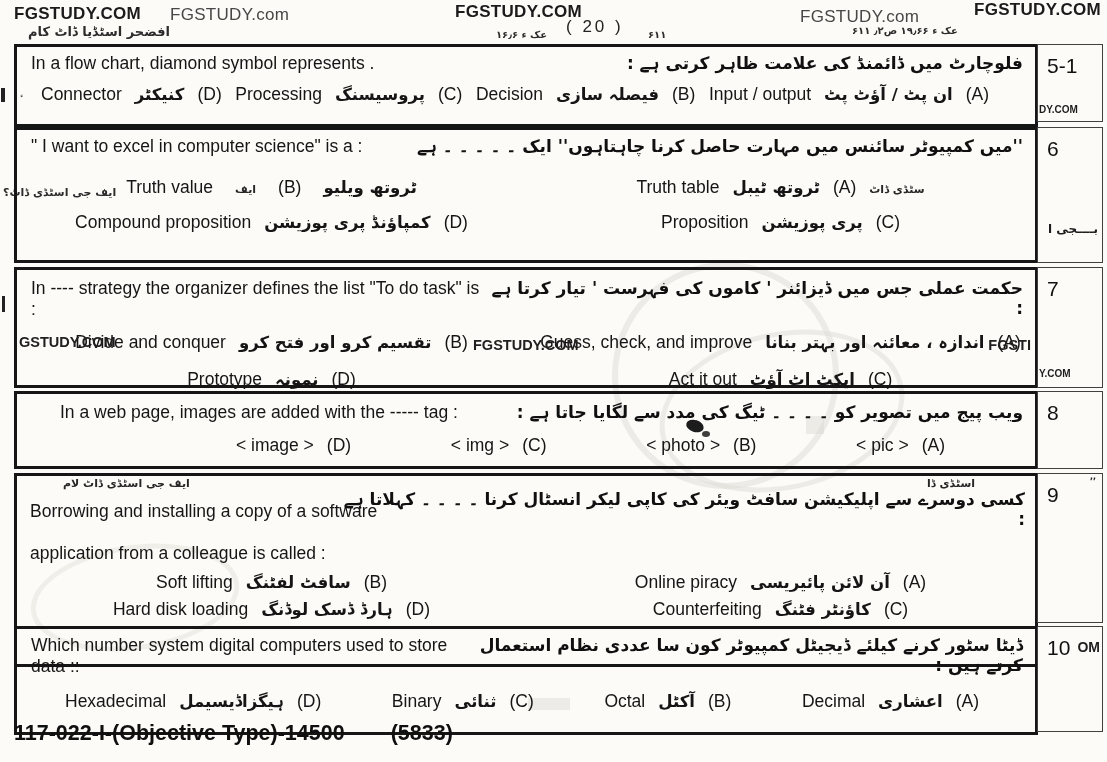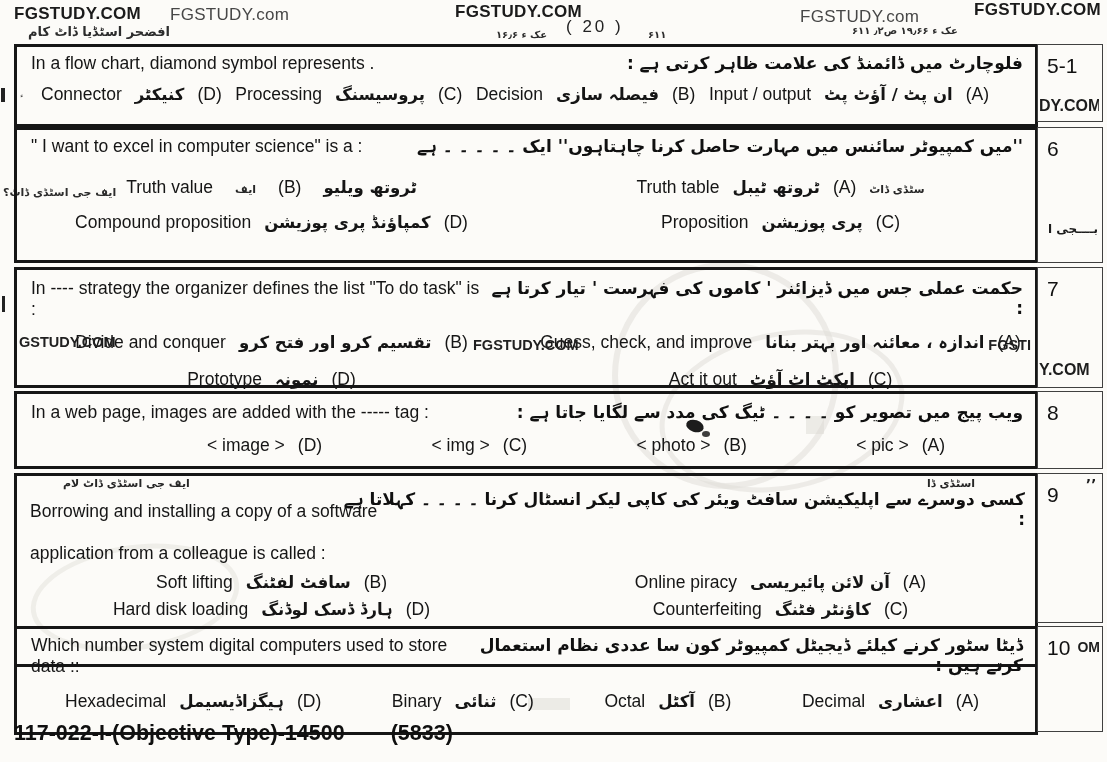--- a/index.html
+++ b/index.html
@@ -9,21 +9,21 @@
   .wm-b{position:absolute;font-weight:bold;font-size:17px;color:#1b1b1b;letter-spacing:.3px;white-space:nowrap;}
   .wm-l{position:absolute;font-size:17px;color:#474747;letter-spacing:.3px;white-space:nowrap;}
   .hdr-ur{position:absolute;color:#2c2c2c;white-space:nowrap;}
   .pagenum{position:absolute;font-size:17px;letter-spacing:3px;color:#222;}
   
   .ur{font-family:"DejaVu Sans","Liberation Sans",sans-serif;direction:rtl;unicode-bidi:isolate;font-weight:bold;}
   
   .qbox{position:absolute;left:14px;width:1024px;border:3px solid #161616;box-sizing:border-box;}
   .numcell{position:absolute;left:1037px;width:66px;border:1px solid #404040;box-sizing:border-box;}
   .qnum{font-size:21px;padding:9px 0 0 9px;color:#111;}
-  .numwm{position:absolute;font-weight:bold;font-size:16px;color:#1d1d1d;white-space:nowrap;max-width:60px;overflow:hidden;}
+  .numwm{position:absolute;font-weight:bold;font-size:10px;color:#1d1d1d;white-space:nowrap;max-width:60px;overflow:hidden;}
   .qhead{display:flex;justify-content:space-between;align-items:flex-start;padding:6px 12px 0 14px;}
   .q-en{font-size:17.5px;color:#151515;}
   .q-ur{font-size:17px;color:#101010;}
   .optrow{display:flex;align-items:baseline;}
   .four{justify-content:space-between;padding-right:46px;padding-left:28px;}
   .two>.opt{flex:1;justify-content:center;}
   .opt{display:inline-flex;gap:13px;align-items:baseline;font-size:17.5px;white-space:nowrap;color:#151515;}
   .opt .ur{font-size:16.5px;}
   .let{font-size:17.5px;}
   .wm-sm{font-weight:bold;color:#262626;}
@@ -168,21 +168,21 @@
         <span class="ur">ایکٹ اٹ آؤٹ</span>
         <span class="let">(C)</span>
       </span>
     </div>
   </section>
   <aside class="numcell" style="top:267px;height:121px;">
     <div class="qnum">7</div>
     <div class="numwm" style="bottom:8px;left:1px;">Y.COM</div>
   </aside>
 
-  <section class="qbox" style="top:391px;height:78px;">
+  <section class="qbox" style="top:391px;height:78px;padding-left:29px;">
     <div class="qhead" style="padding-top:8px;">
       <div class="q-en">In a web page, images are added with the ----- tag :</div>
       <div class="q-ur ur">ویب پیج میں تصویر کو ۔ ۔ ۔ ۔ ٹیگ کی مدد سے لگایا جاتا ہے :</div>
     </div>
     <div class="optrow four" style="margin-top:12px;padding-left:190px;padding-right:90px;">
       <span class="opt">
         <span>&lt; image &gt;</span>
         <span class="let">(D)</span>
       </span>
       <span class="opt">

